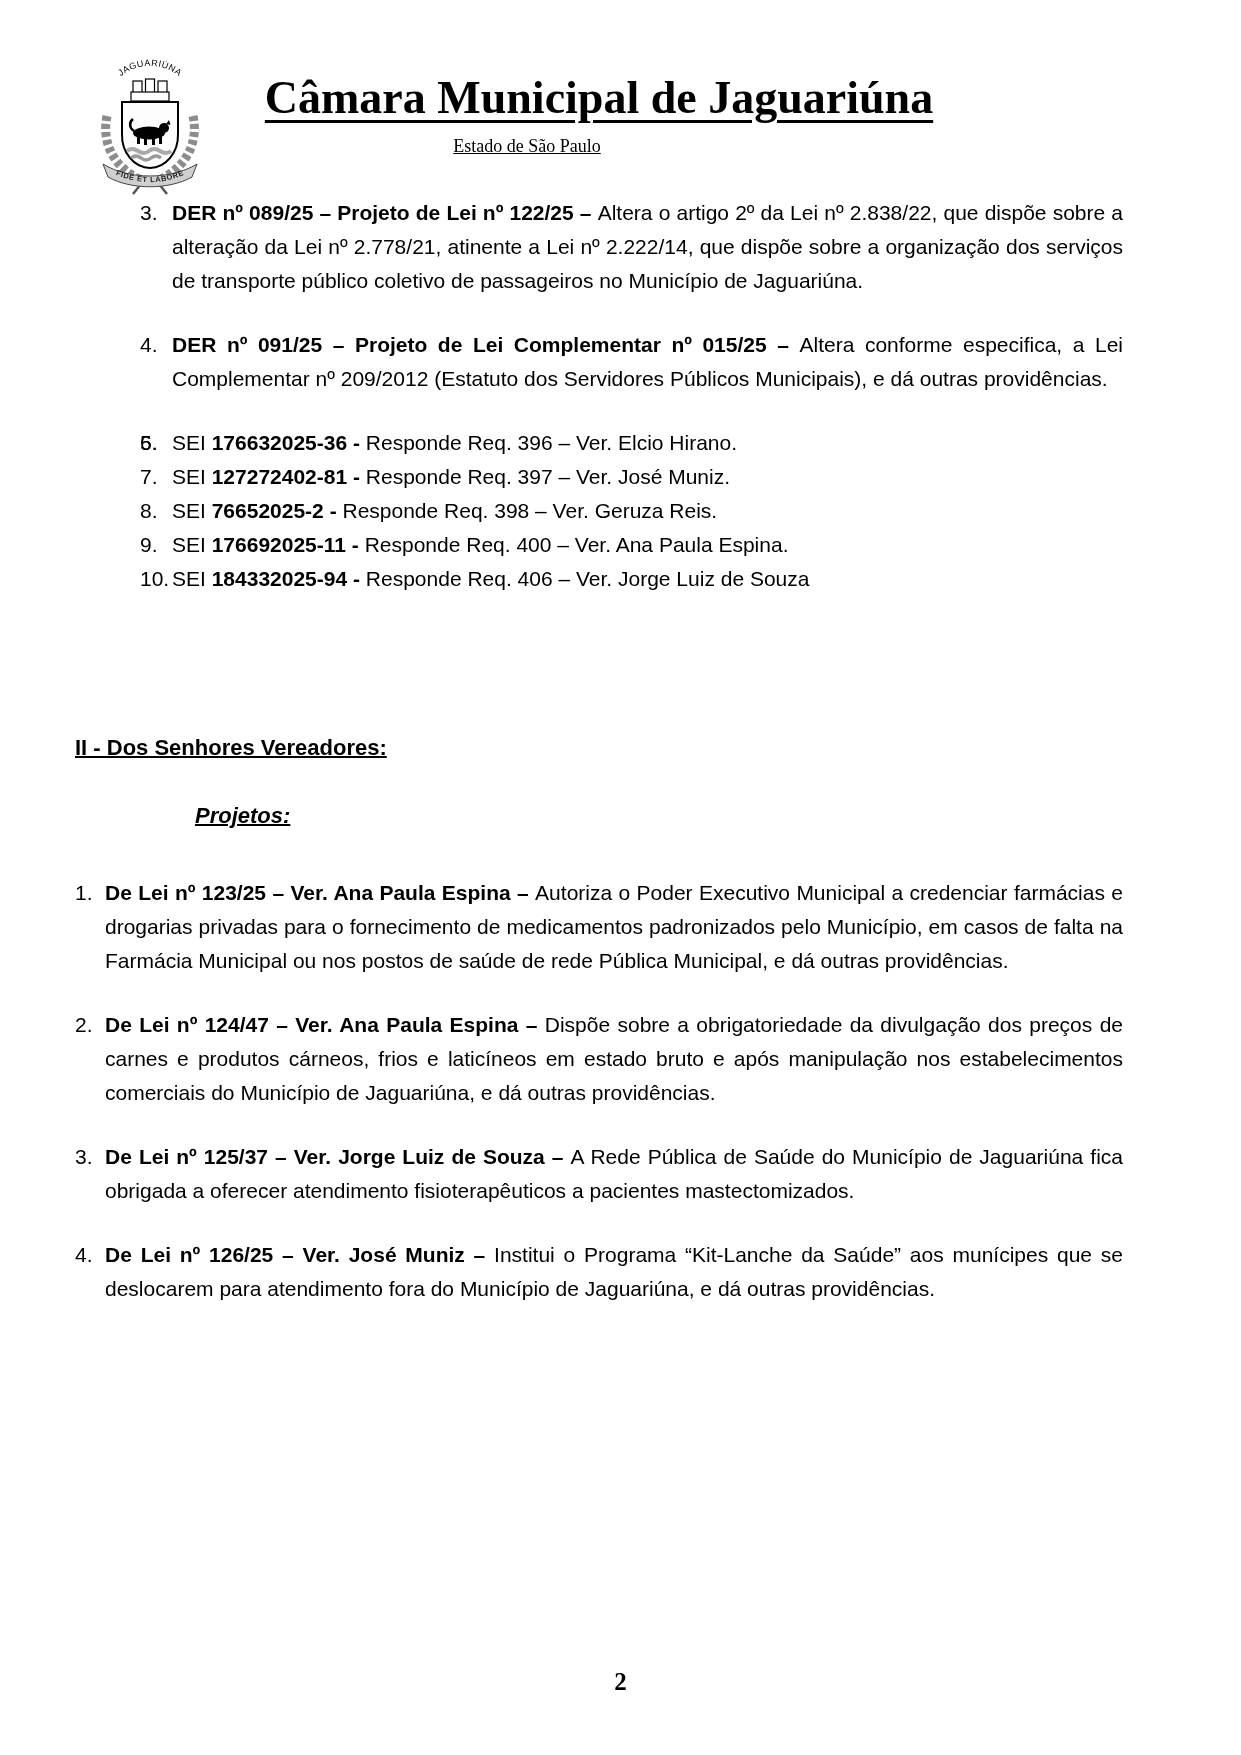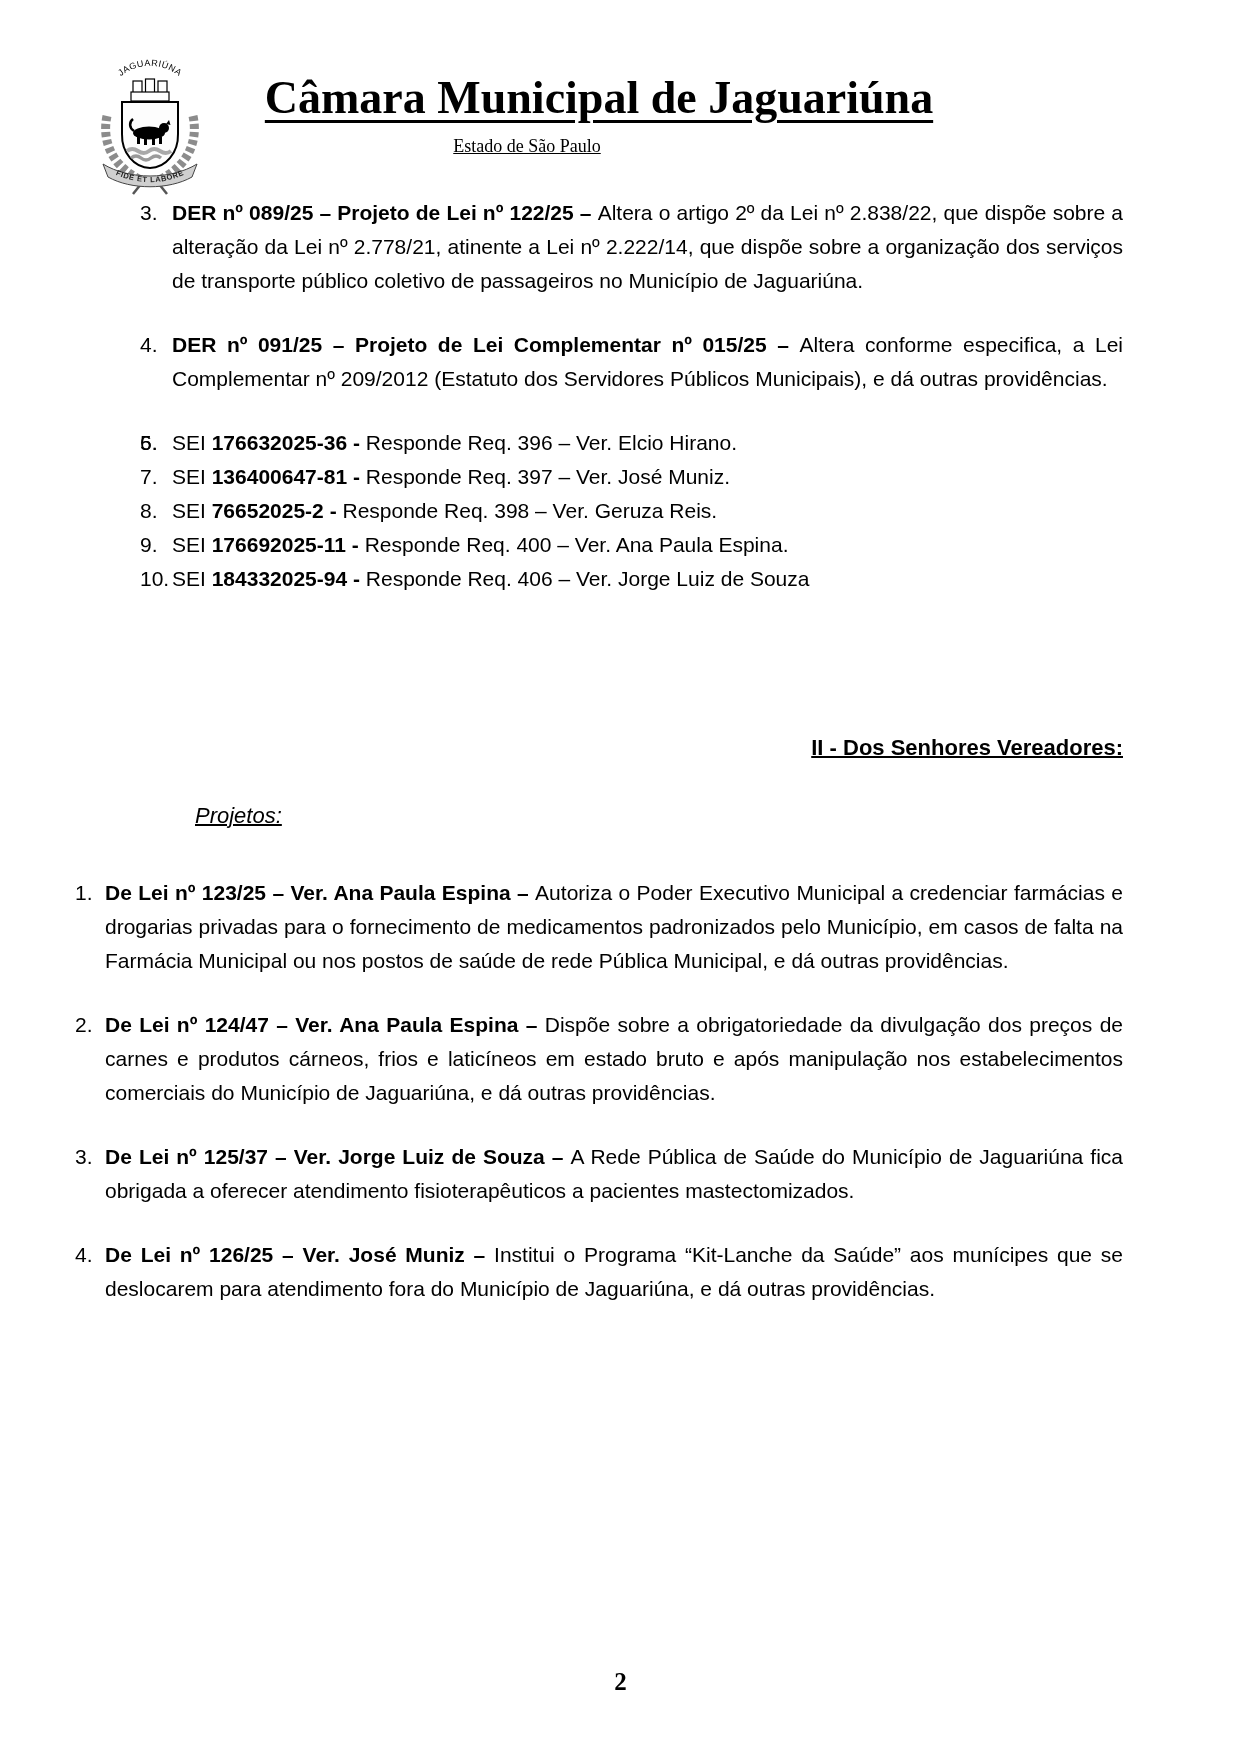--- a/index.html
+++ b/index.html
@@ -43,28 +43,28 @@
   }
   .doc-item.compact { margin-bottom:0; }
   .doc-item .num { position:absolute; left:0; top:0; }
   .list-a { margin-left:65px; }
   .list-a .doc-item { padding-left:32px; }
   .list-b .doc-item { padding-left:30px; }
   .b { font-weight:bold; }
   
   .sec-heading {
     margin-top:137px;
-    text-align:right;
+    text-align:left;
     font-size:22px; font-weight:bold; line-height:30px;
     text-decoration:underline;
     text-decoration-thickness:2px;
   }
   .sub-heading {
     margin-top:38px; margin-left:120px;
-    font-size:22px; font-weight:normal; font-style:italic; line-height:30px;
+    font-size:22px; font-weight:bold; font-style:italic; line-height:30px;
     text-decoration:underline;
     text-decoration-thickness:2px;
   }
   .list-b { margin-top:45px; }
   
   .page-number {
     position:absolute; left:0; top:1668px; width:100%;
     text-align:center;
     font-family:"Liberation Serif", serif;
     font-size:25px; font-weight:bold;
@@ -123,21 +123,21 @@
       <h1 class="doc-title">Câmara Municipal de Jaguariúna</h1>
       <div class="doc-subtitle">Estado de São Paulo</div>
     </div>
   </div>
 
   <div class="list-a">
       <div class="doc-item"><span class="num">3.</span><span><span class="b">DER nº 089/25 – Projeto de Lei nº 122/25 – </span><span>Altera o artigo 2º da Lei nº 2.838/22, que dispõe sobre a alteração da Lei nº 2.778/21, atinente a Lei nº 2.222/14, que dispõe sobre a organização dos serviços de transporte público coletivo de passageiros no Município de Jaguariúna.</span></span></div>
       <div class="doc-item"><span class="num">4.</span><span><span class="b">DER nº 091/25 – Projeto de Lei Complementar nº 015/25 – </span><span>Altera conforme especifica, a Lei Complementar nº 209/2012 (Estatuto dos Servidores Públicos Municipais), e dá outras providências.</span></span></div>
       <div class="doc-item"><span class="num">5.</span></div>
       <div class="doc-item compact"><span class="num">6.</span><span><span>SEI </span><span class="b">176632025-36 -</span><span> Responde Req. 396 – Ver. Elcio Hirano.</span></span></div>
-      <div class="doc-item compact"><span class="num">7.</span><span><span>SEI </span><span class="b">136400647-81 -</span><span> Responde Req. 397 – Ver. José Muniz.</span></span></div>
+      <div class="doc-item compact"><span class="num">7.</span><span><span>SEI </span><span class="b">127272402-81 -</span><span> Responde Req. 397 – Ver. José Muniz.</span></span></div>
       <div class="doc-item compact"><span class="num">8.</span><span><span>SEI </span><span class="b">76652025-2 -</span><span> Responde Req. 398 – Ver. Geruza Reis.</span></span></div>
       <div class="doc-item compact"><span class="num">9.</span><span><span>SEI </span><span class="b">176692025-11 -</span><span> Responde Req. 400 – Ver. Ana Paula Espina.</span></span></div>
       <div class="doc-item compact"><span class="num">10.</span><span><span>SEI </span><span class="b">184332025-94 -</span><span> Responde Req. 406 – Ver. Jorge Luiz de Souza</span></span></div>
     </div>
 
   <h2 class="sec-heading">II - Dos Senhores Vereadores:</h2>
   <h3 class="sub-heading">Projetos:</h3>
 
   <div class="list-b">
       <div class="doc-item"><span class="num">1.</span><span><span class="b">De Lei nº 123/25 – Ver. Ana Paula Espina – </span><span>Autoriza o Poder Executivo Municipal a credenciar farmácias e drogarias privadas para o fornecimento de medicamentos padronizados pelo Município, em casos de falta na Farmácia Municipal ou nos postos de saúde de rede Pública Municipal, e dá outras providências.</span></span></div>

